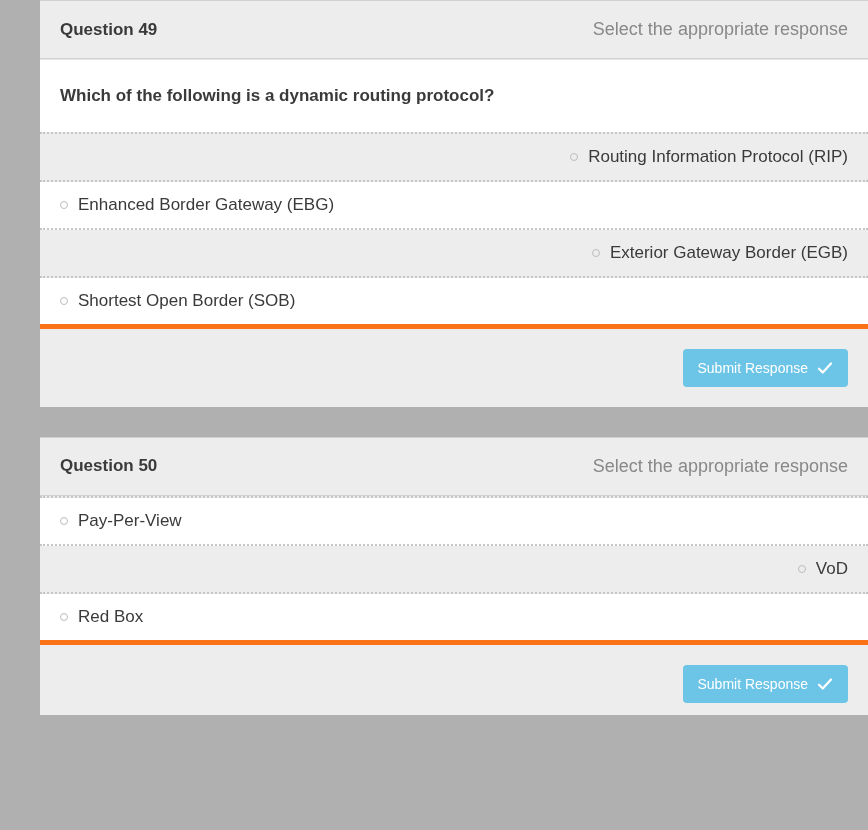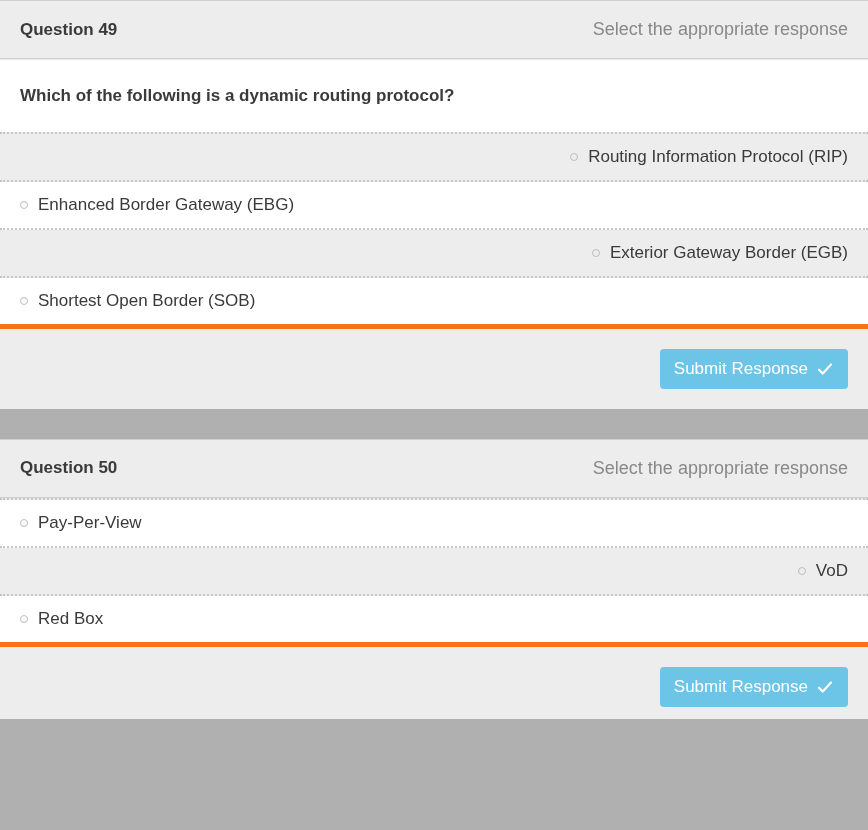--- a/index.html
+++ b/index.html
@@ -8,20 +8,21 @@
       padding: 0;
     }
     body {
       font-family: -apple-system, BlinkMacSystemFont, "Segoe UI", Helvetica, Arial, sans-serif;
       background: #b0b0b0;
       width: 868px;
     }
     .question-card {
       background: #ededed;
       border-top: 1px solid #d0d0d0;
+      margin-left: 40px;
     }
     .question-header {
       display: flex;
       justify-content: space-between;
       align-items: center;
       padding: 18px 20px;
       border-bottom: 1px solid #d0d0d0;
     }
     .question-title {
       font-weight: 700;
@@ -79,21 +80,21 @@
       padding: 20px 20px 20px 20px;
       display: flex;
       justify-content: flex-end;
     }
     .submit-btn {
       background: #6cc4e6;
       color: #ffffff;
       border: none;
       border-radius: 4px;
       padding: 10px 14px;
-      font-size: 17px;
+      font-size: 14px;
       font-weight: 500;
       display: inline-flex;
       align-items: center;
       gap: 8px;
       cursor: pointer;
     }
     .submit-btn svg {
       width: 18px;
       height: 18px;
       fill: none;

